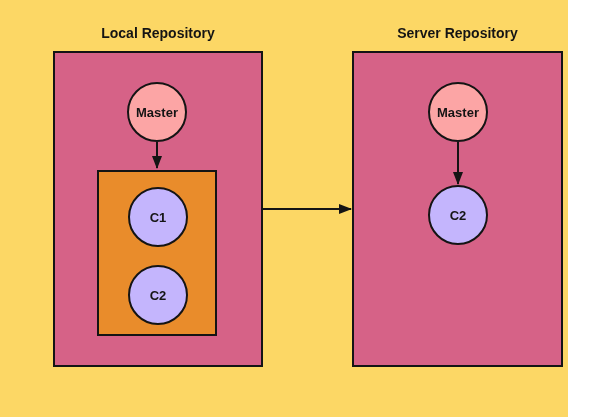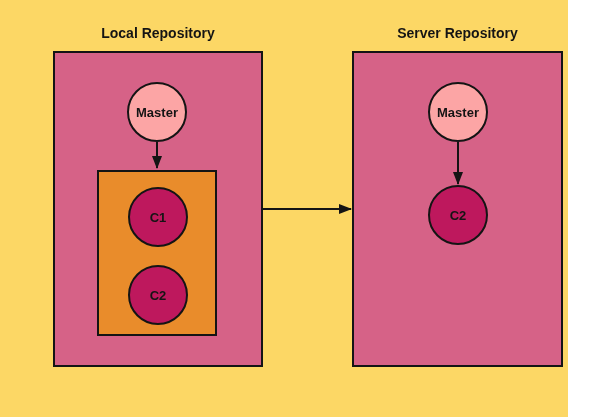--- a/index.html
+++ b/index.html
@@ -48,21 +48,21 @@
     height: 56px;
     border-radius: 50%;
     border: 2px solid #141414;
     display: flex;
     align-items: center;
     justify-content: center;
     font-size: 13px;
     font-weight: bold;
   }
   .node.green  { background: #fca5a5; }
-  .node.yellow { background: #be185d; }
+  .node.yellow { background: #c4b5fd; }
   .node.local-master  { left: 127px; top: 82px; }
   .node.commit-c1     { left: 128px; top: 187px; }
   .node.commit-c2     { left: 128px; top: 265px; }
   .node.server-master { left: 428px; top: 82px; }
   .node.server-c2     { left: 428px; top: 185px; }
   svg.arrows {
     position: absolute;
     left: 0; top: 0;
     width: 616px;
     height: 417px;

